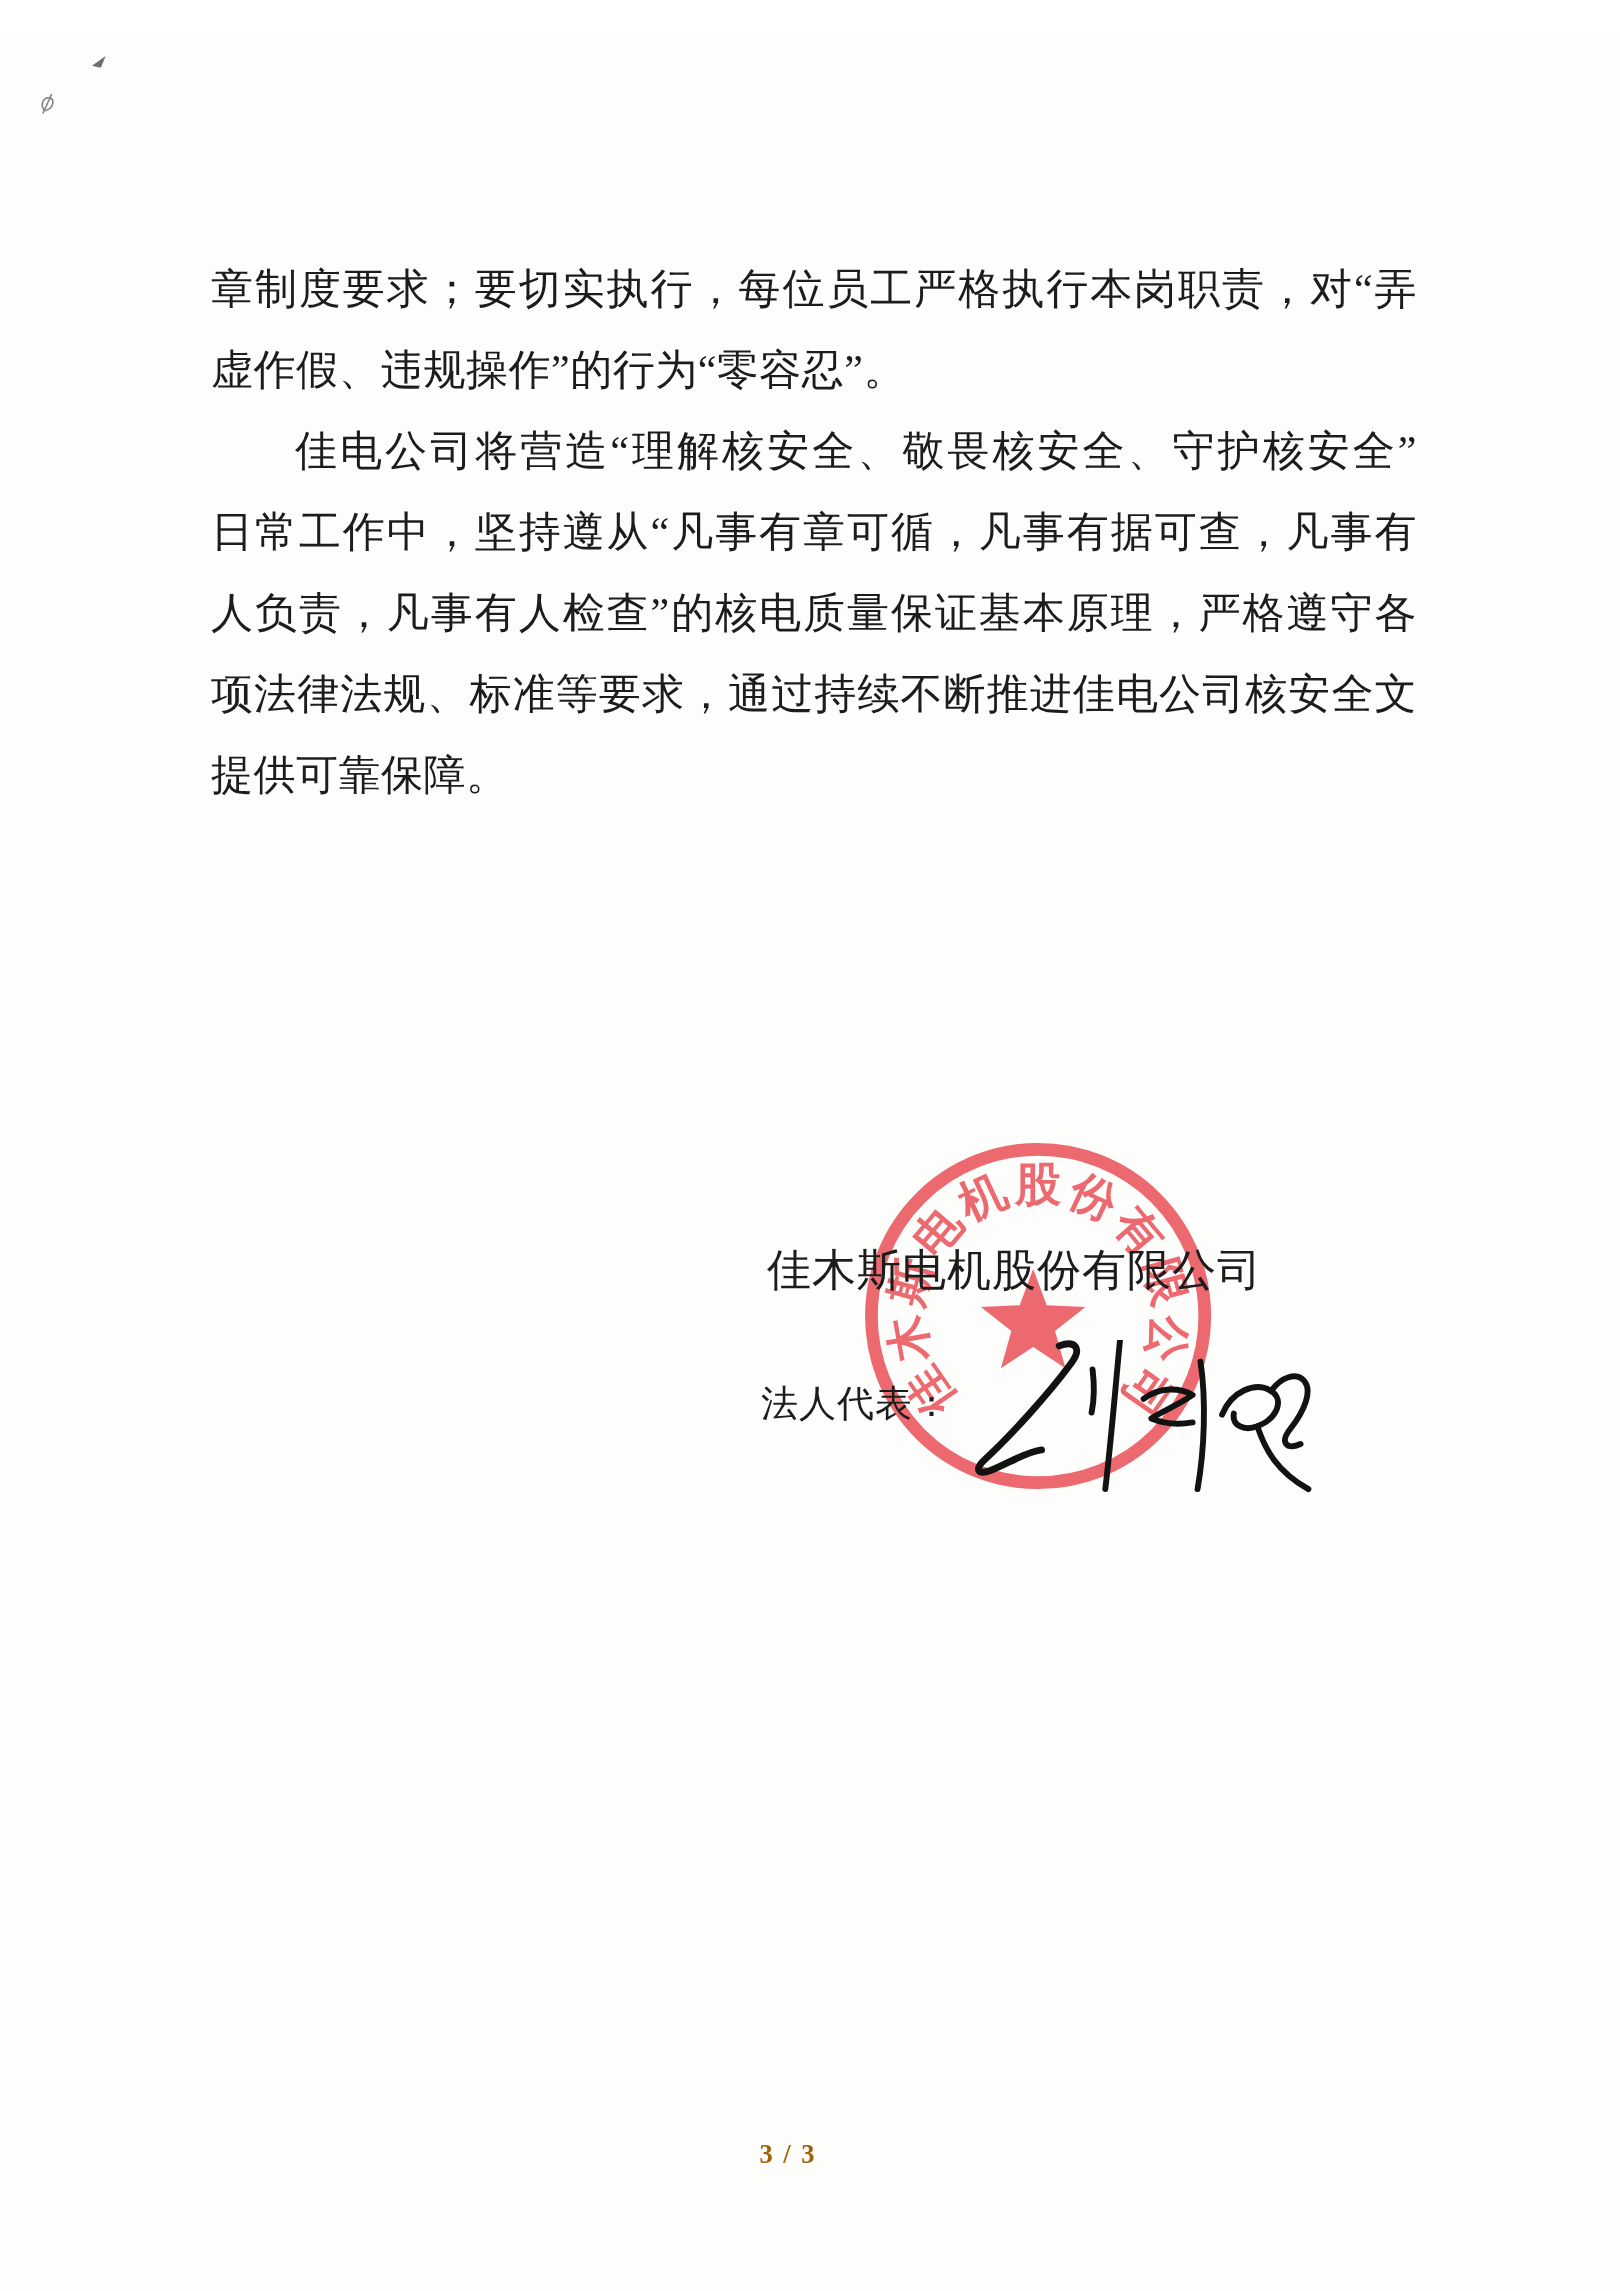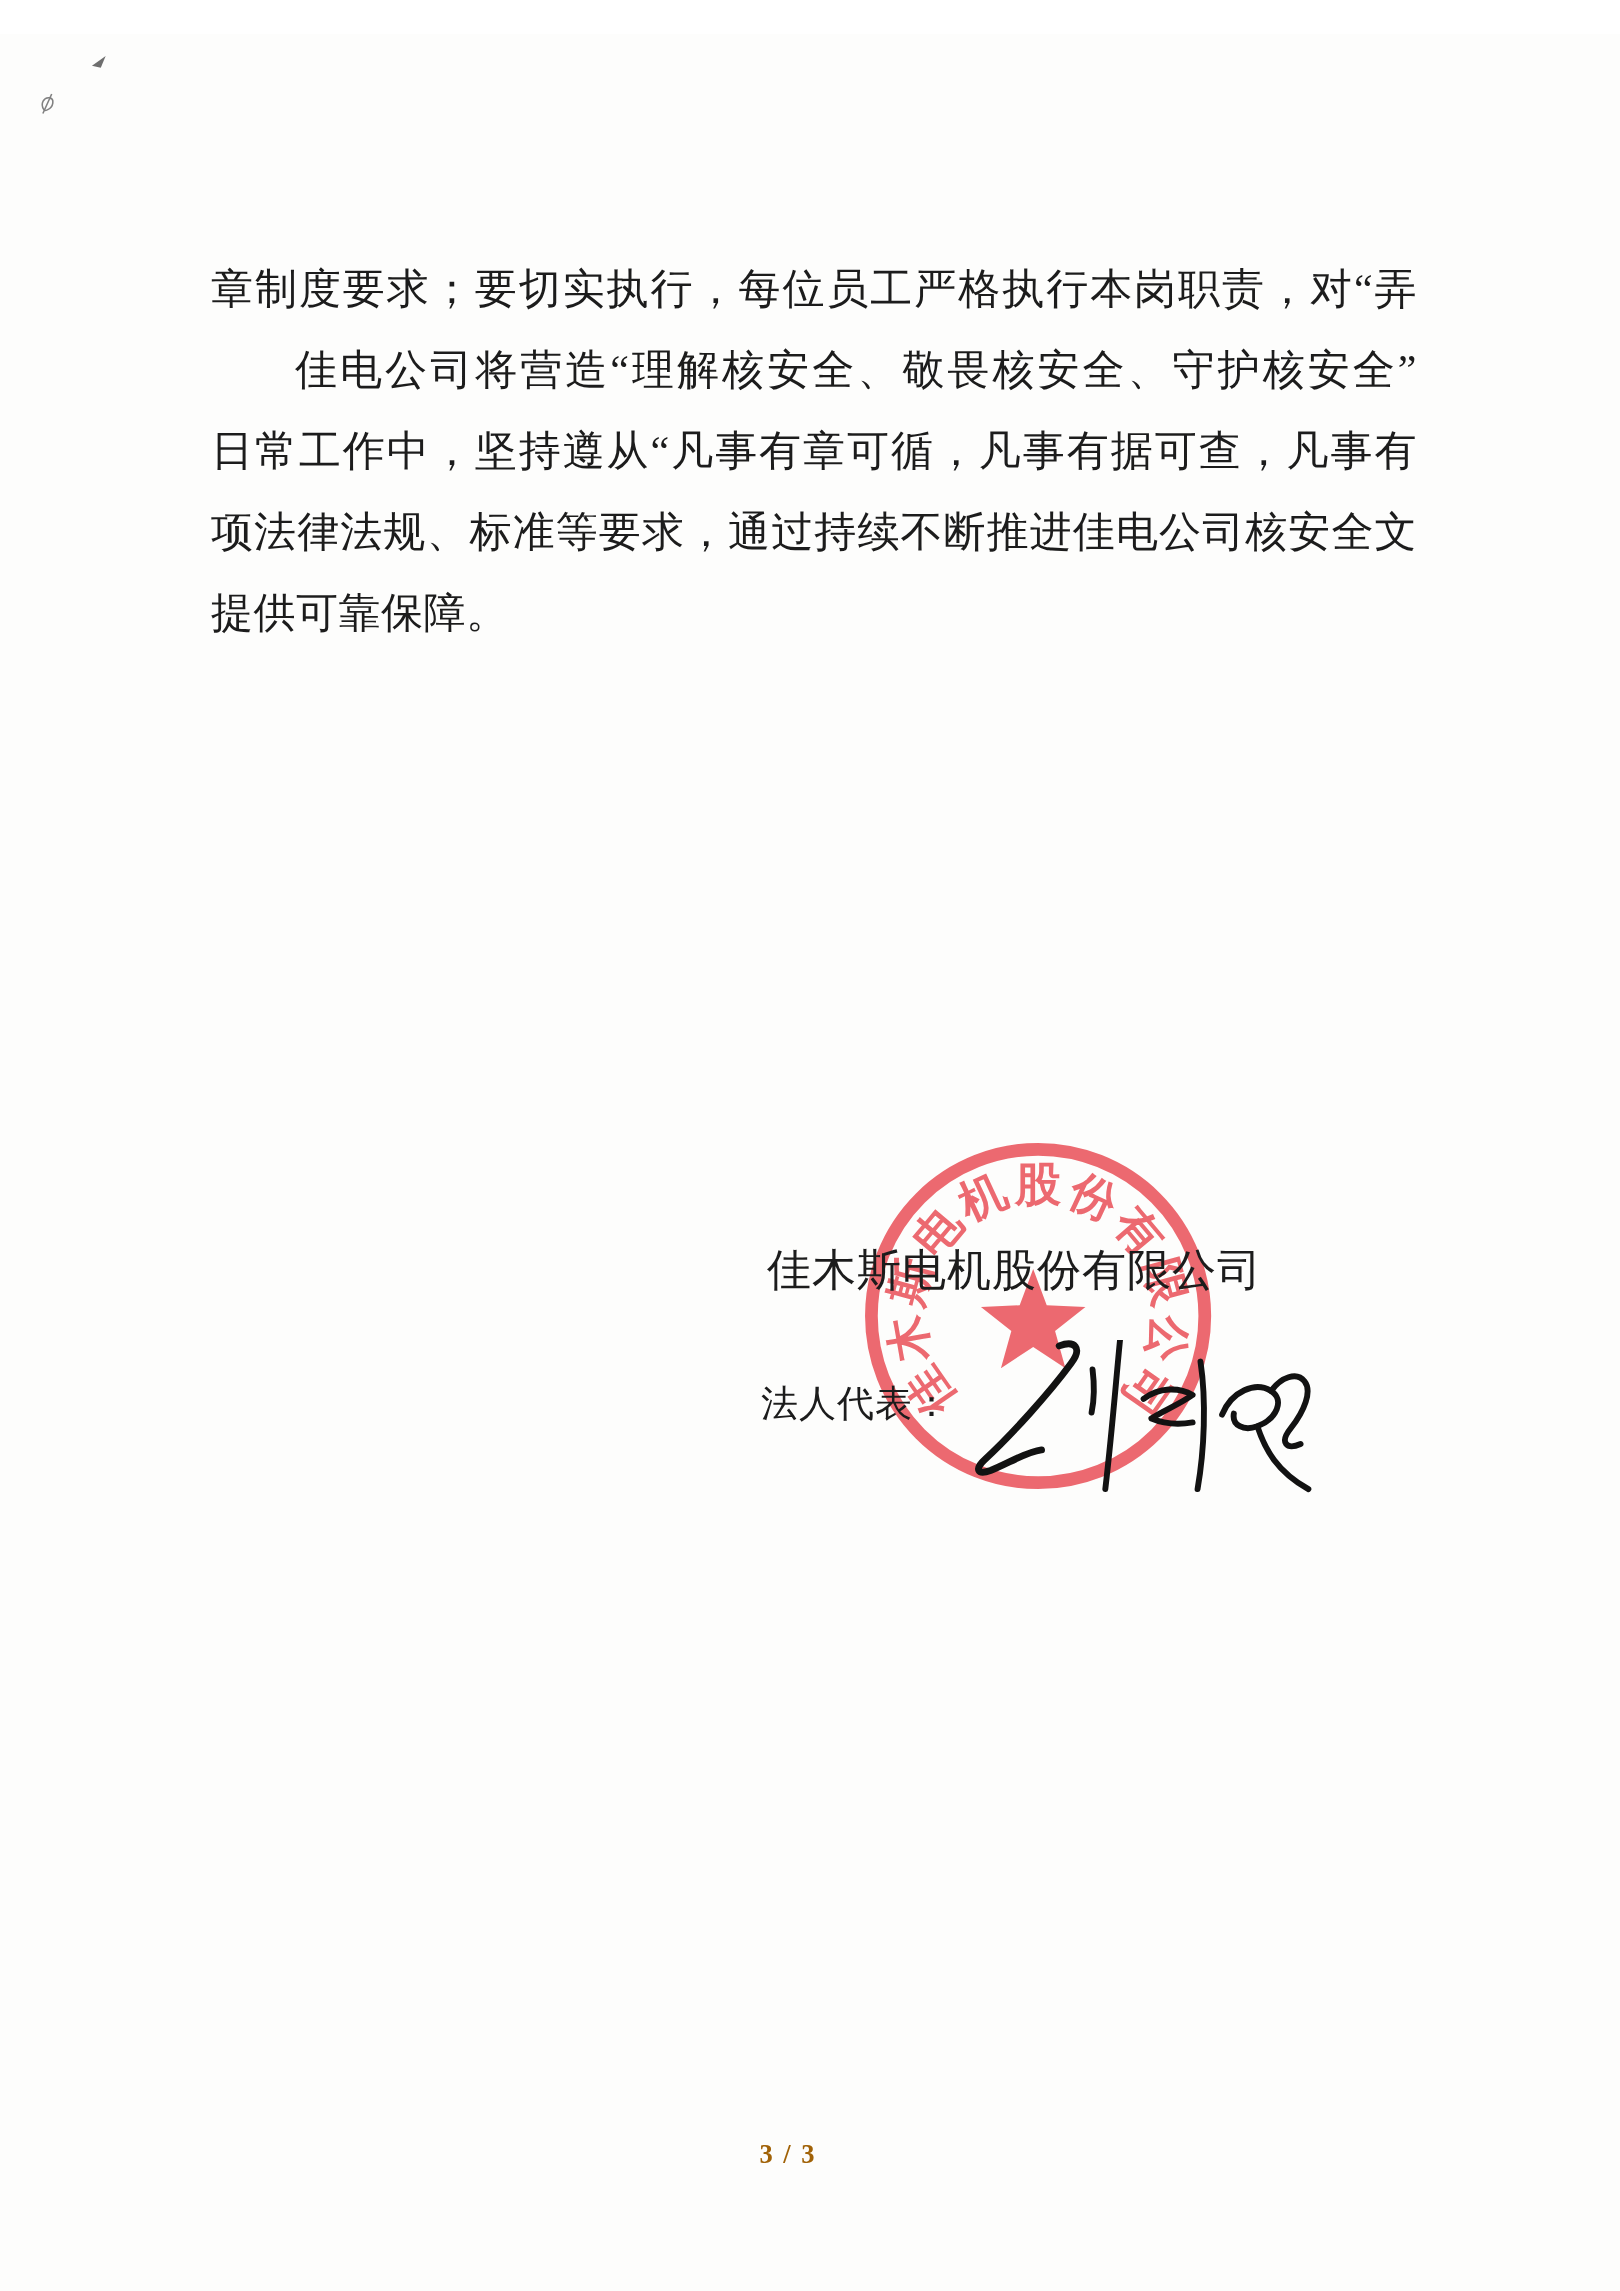--- a/index.html
+++ b/index.html
@@ -67,22 +67,24 @@
 
   <svg class="artifact a1" width="19.6" height="19.6" viewBox="0 0 20 20">
     <path d="M2,14 L16,4 L11,16 Z" fill="#4a4a4a" opacity="0.8"></path>
   </svg>
   <svg class="artifact a2" width="23.5" height="25.5" viewBox="0 0 24 26">
     <path d="M7,19 C3,13 7,6 13,7 C18,8 17,16 11,19 C8,20.5 7.5,20 7,19 Z M15,3 L6,23" fill="none" stroke="#6b6b6b" stroke-width="1.6" opacity="0.85"></path>
   </svg>
 
   <div class="body-text" id="body-lines">
       <div class="text-line justify">章制度要求；要切实执行，每位员工严格执行本岗职责，对“弄</div>
+      <div class="text-line">虚作假、违规操作”的行为“零容忍”。</div>
       <div class="text-line justify indent">佳电公司将营造“理解核安全、敬畏核安全、守护核安全”</div>
       <div class="text-line justify">日常工作中，坚持遵从“凡事有章可循，凡事有据可查，凡事有</div>
+      <div class="text-line justify">人负责，凡事有人检查”的核电质量保证基本原理，严格遵守各</div>
       <div class="text-line justify">项法律法规、标准等要求，通过持续不断推进佳电公司核安全文</div>
       <div class="text-line">提供可靠保障。</div>
     </div>
 
   <svg class="seal" viewBox="0 0 410 410" id="seal-svg">
     <circle cx="200" cy="204" r="170" fill="none" stroke="#ed5f66" stroke-width="13"></circle>
     <polygon points="195,156 208.8,193 248.3,194.7 217.3,219.3 227.9,257.3 195,235.5 162.1,257.3 172.7,219.3 141.7,194.7 181.2,193" fill="#ed5f66"></polygon>
     <g id="seal-ring-text" fill="#ed5f66" font-size="47" text-anchor="middle">
         <text x="200" y="86" transform="rotate(-125 200 204)">佳</text>
         <text x="200" y="86" transform="rotate(-100 200 204)">木</text>

